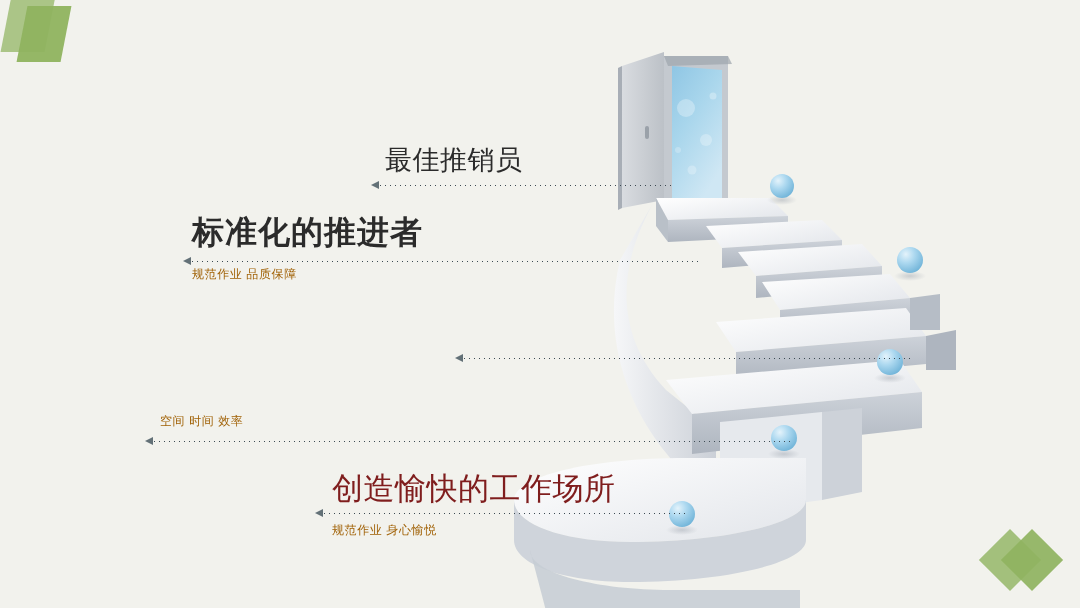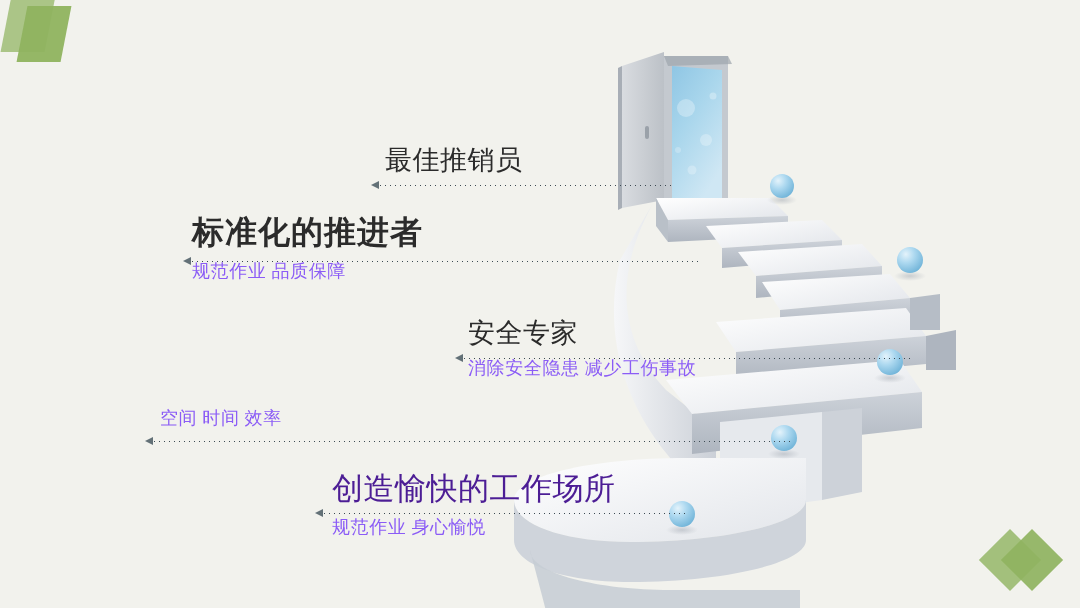--- a/index.html
+++ b/index.html
@@ -101,43 +101,42 @@
     border-top: 4px solid transparent;
     border-bottom: 4px solid transparent;
     border-right: 8px solid #4a5a62;
     opacity: 0.85;
   }
 
   
   .label-group {
     position: absolute;
     white-space: nowrap;
-    font-family: Liberation Serif, serif;
   }
   .label-title {
     font-size: 27px;
     color: #2b2b2b;
     line-height: 1.12;
     letter-spacing: 0.5px;
   }
   .label-title.bold {
     font-weight: bold;
     font-size: 32px;
     letter-spacing: 1px;
     text-align: center;
   }
   .label-title.green {
-    color: #4c1d95;
+    color: #7f1d1d;
     font-size: 31px;
   }
   .label-sub {
-    font-size: 18px;
-    color: #8b5cf6;
+    font-size: 12px;
+    color: #a16207;
     line-height: 1.1;
-    margin-top: 11px;
+    margin-top: 17px;
     letter-spacing: 0.6px;
   }
 </style>
 </head>
 <body>
 
 <div id="slide">
 
   <div class="corner-tl">
     <div class="para a"></div>
@@ -275,24 +274,20 @@
 
   <div class="label-group" style="left:385px; top:145px;">
     <div class="label-title">最佳推销员</div>
   </div>
 
   <div class="label-group" style="left:192px; top:215px;">
     <div class="label-title bold">标准化的推进者</div>
     <div class="label-sub">规范作业  品质保障</div>
   </div>
 
-  <div class="label-group" style="left:468px; top:318px;">
-    <div class="label-title">安全专家</div>
-    <div class="label-sub">消除安全隐患   减少工伤事故</div>
-  </div>
 
   <div class="label-group" style="left:160px; top:398px;">
     <div class="label-sub">空间  时间  效率</div>
   </div>
 
   <div class="label-group" style="left:332px; top:472px;">
     <div class="label-title green">创造愉快的工作场所</div>
     <div class="label-sub">规范作业  身心愉悦</div>
   </div>
 

